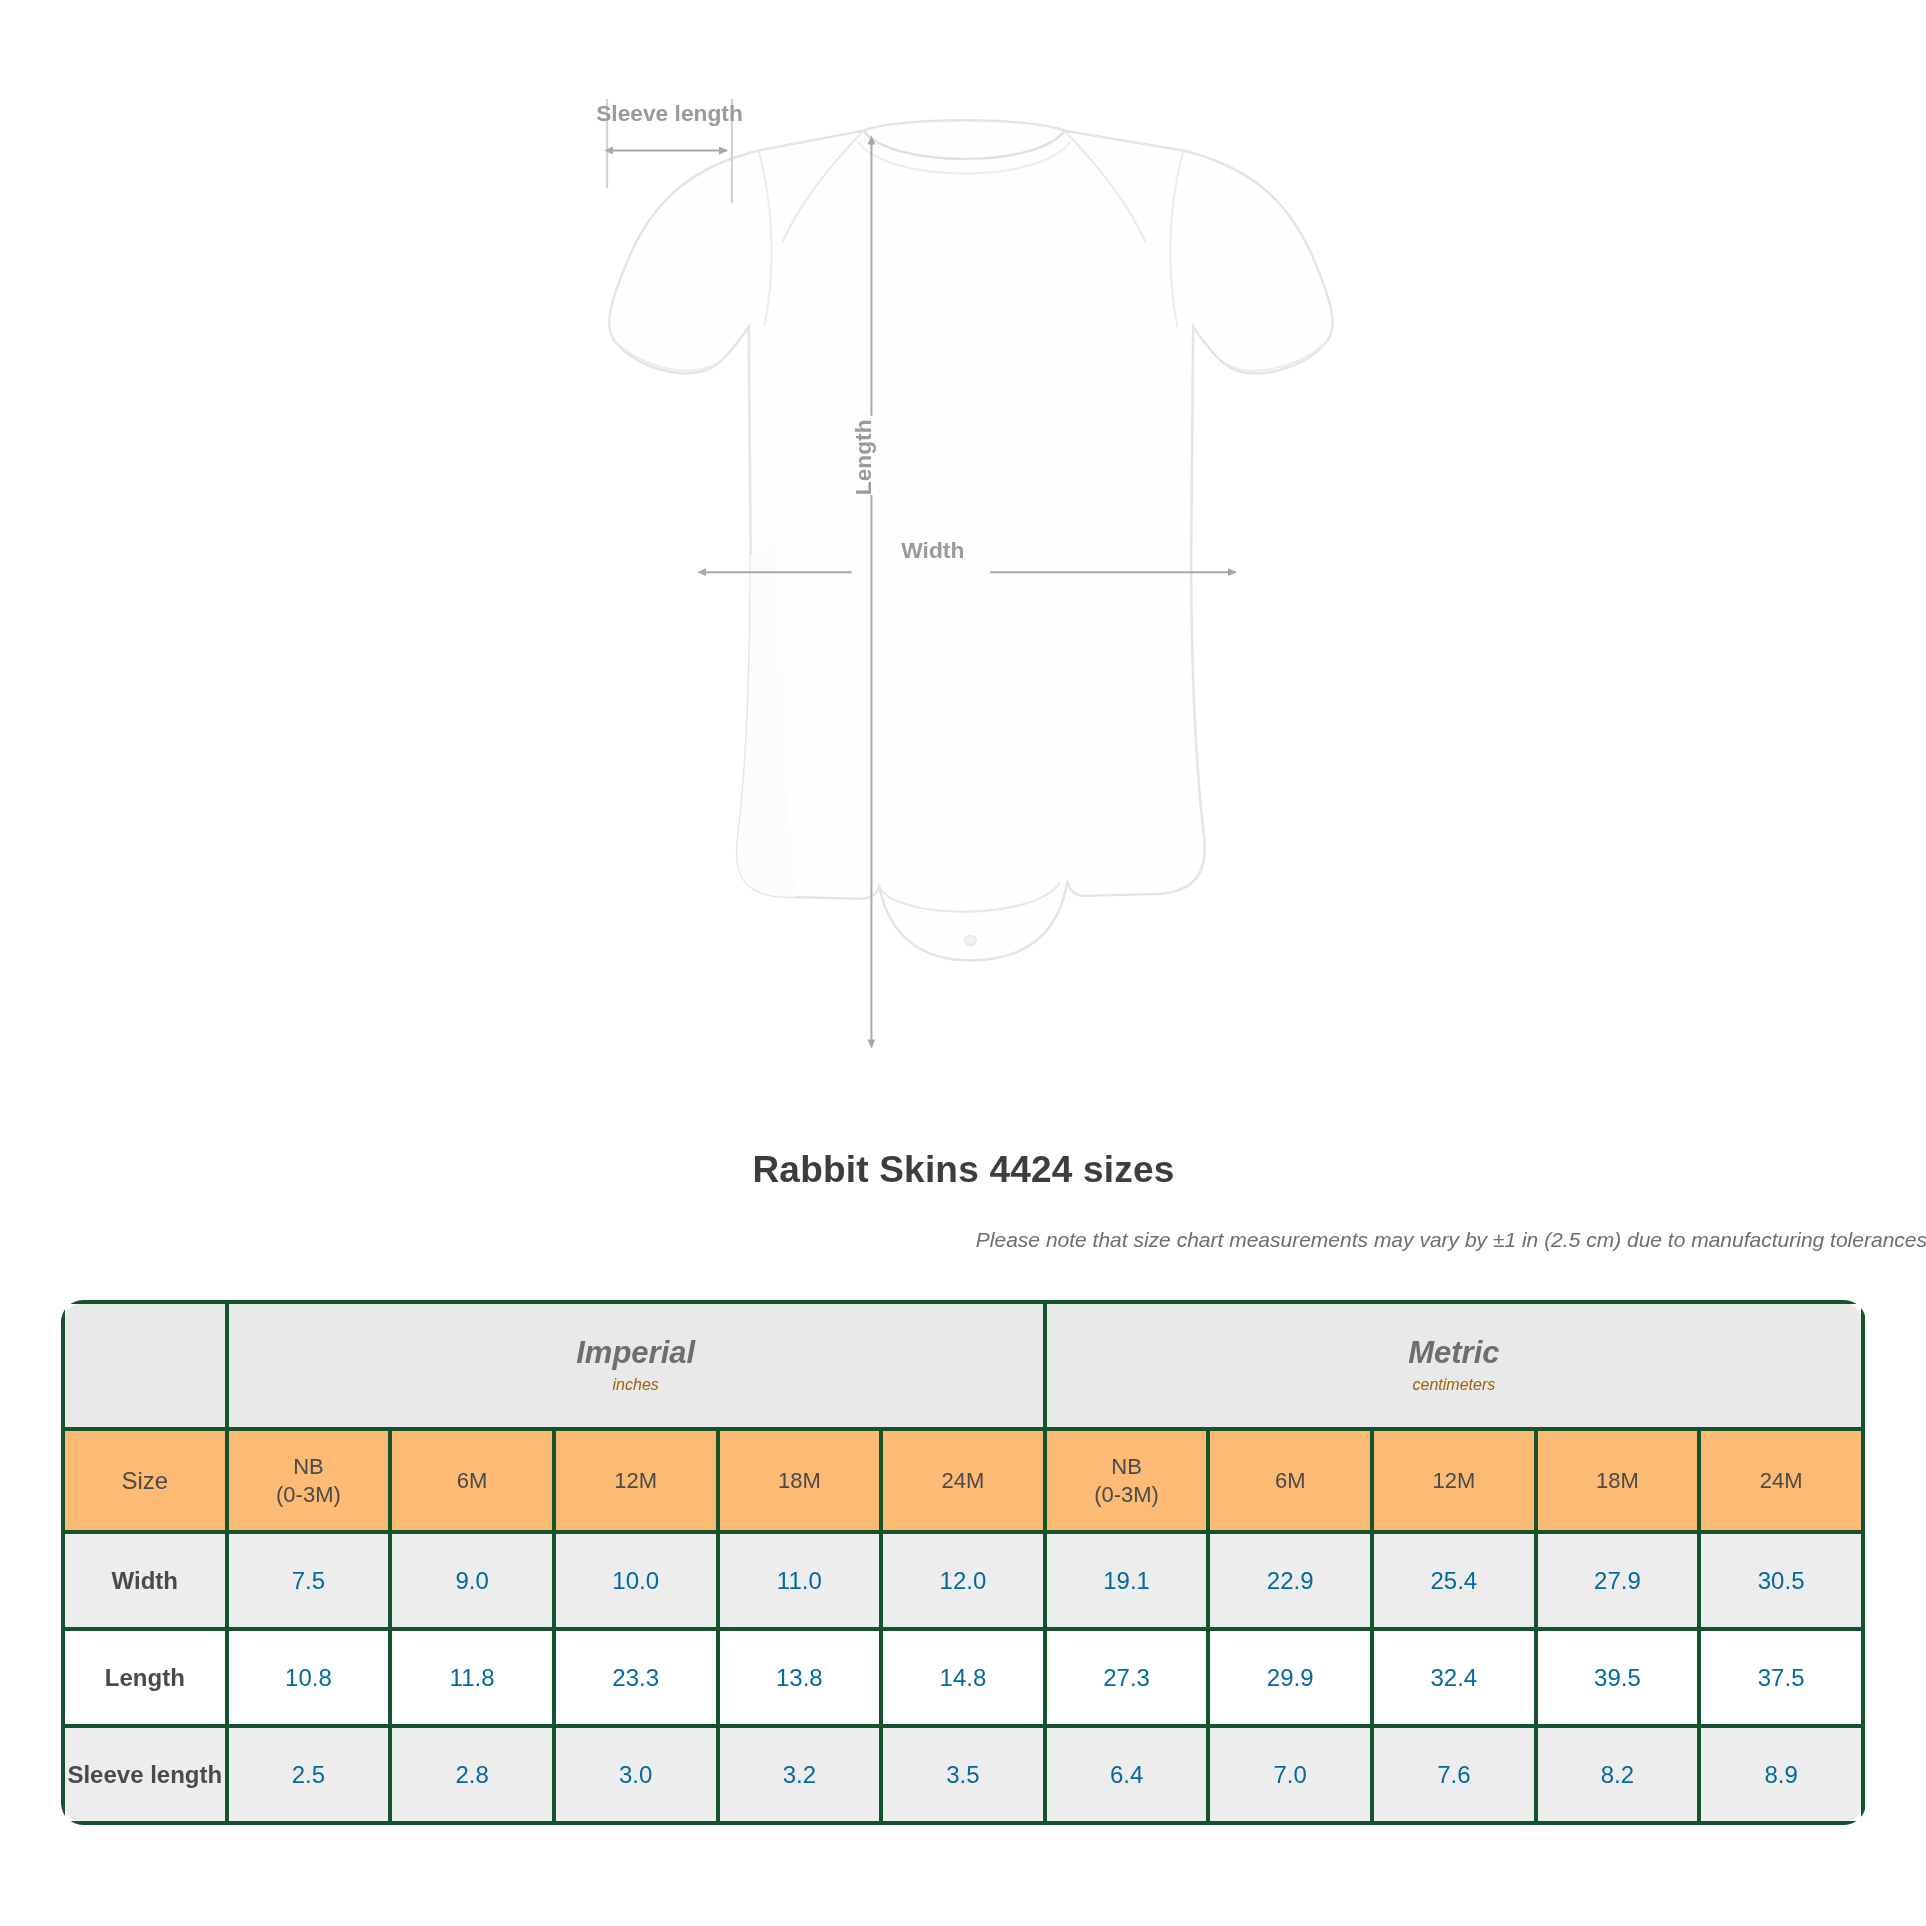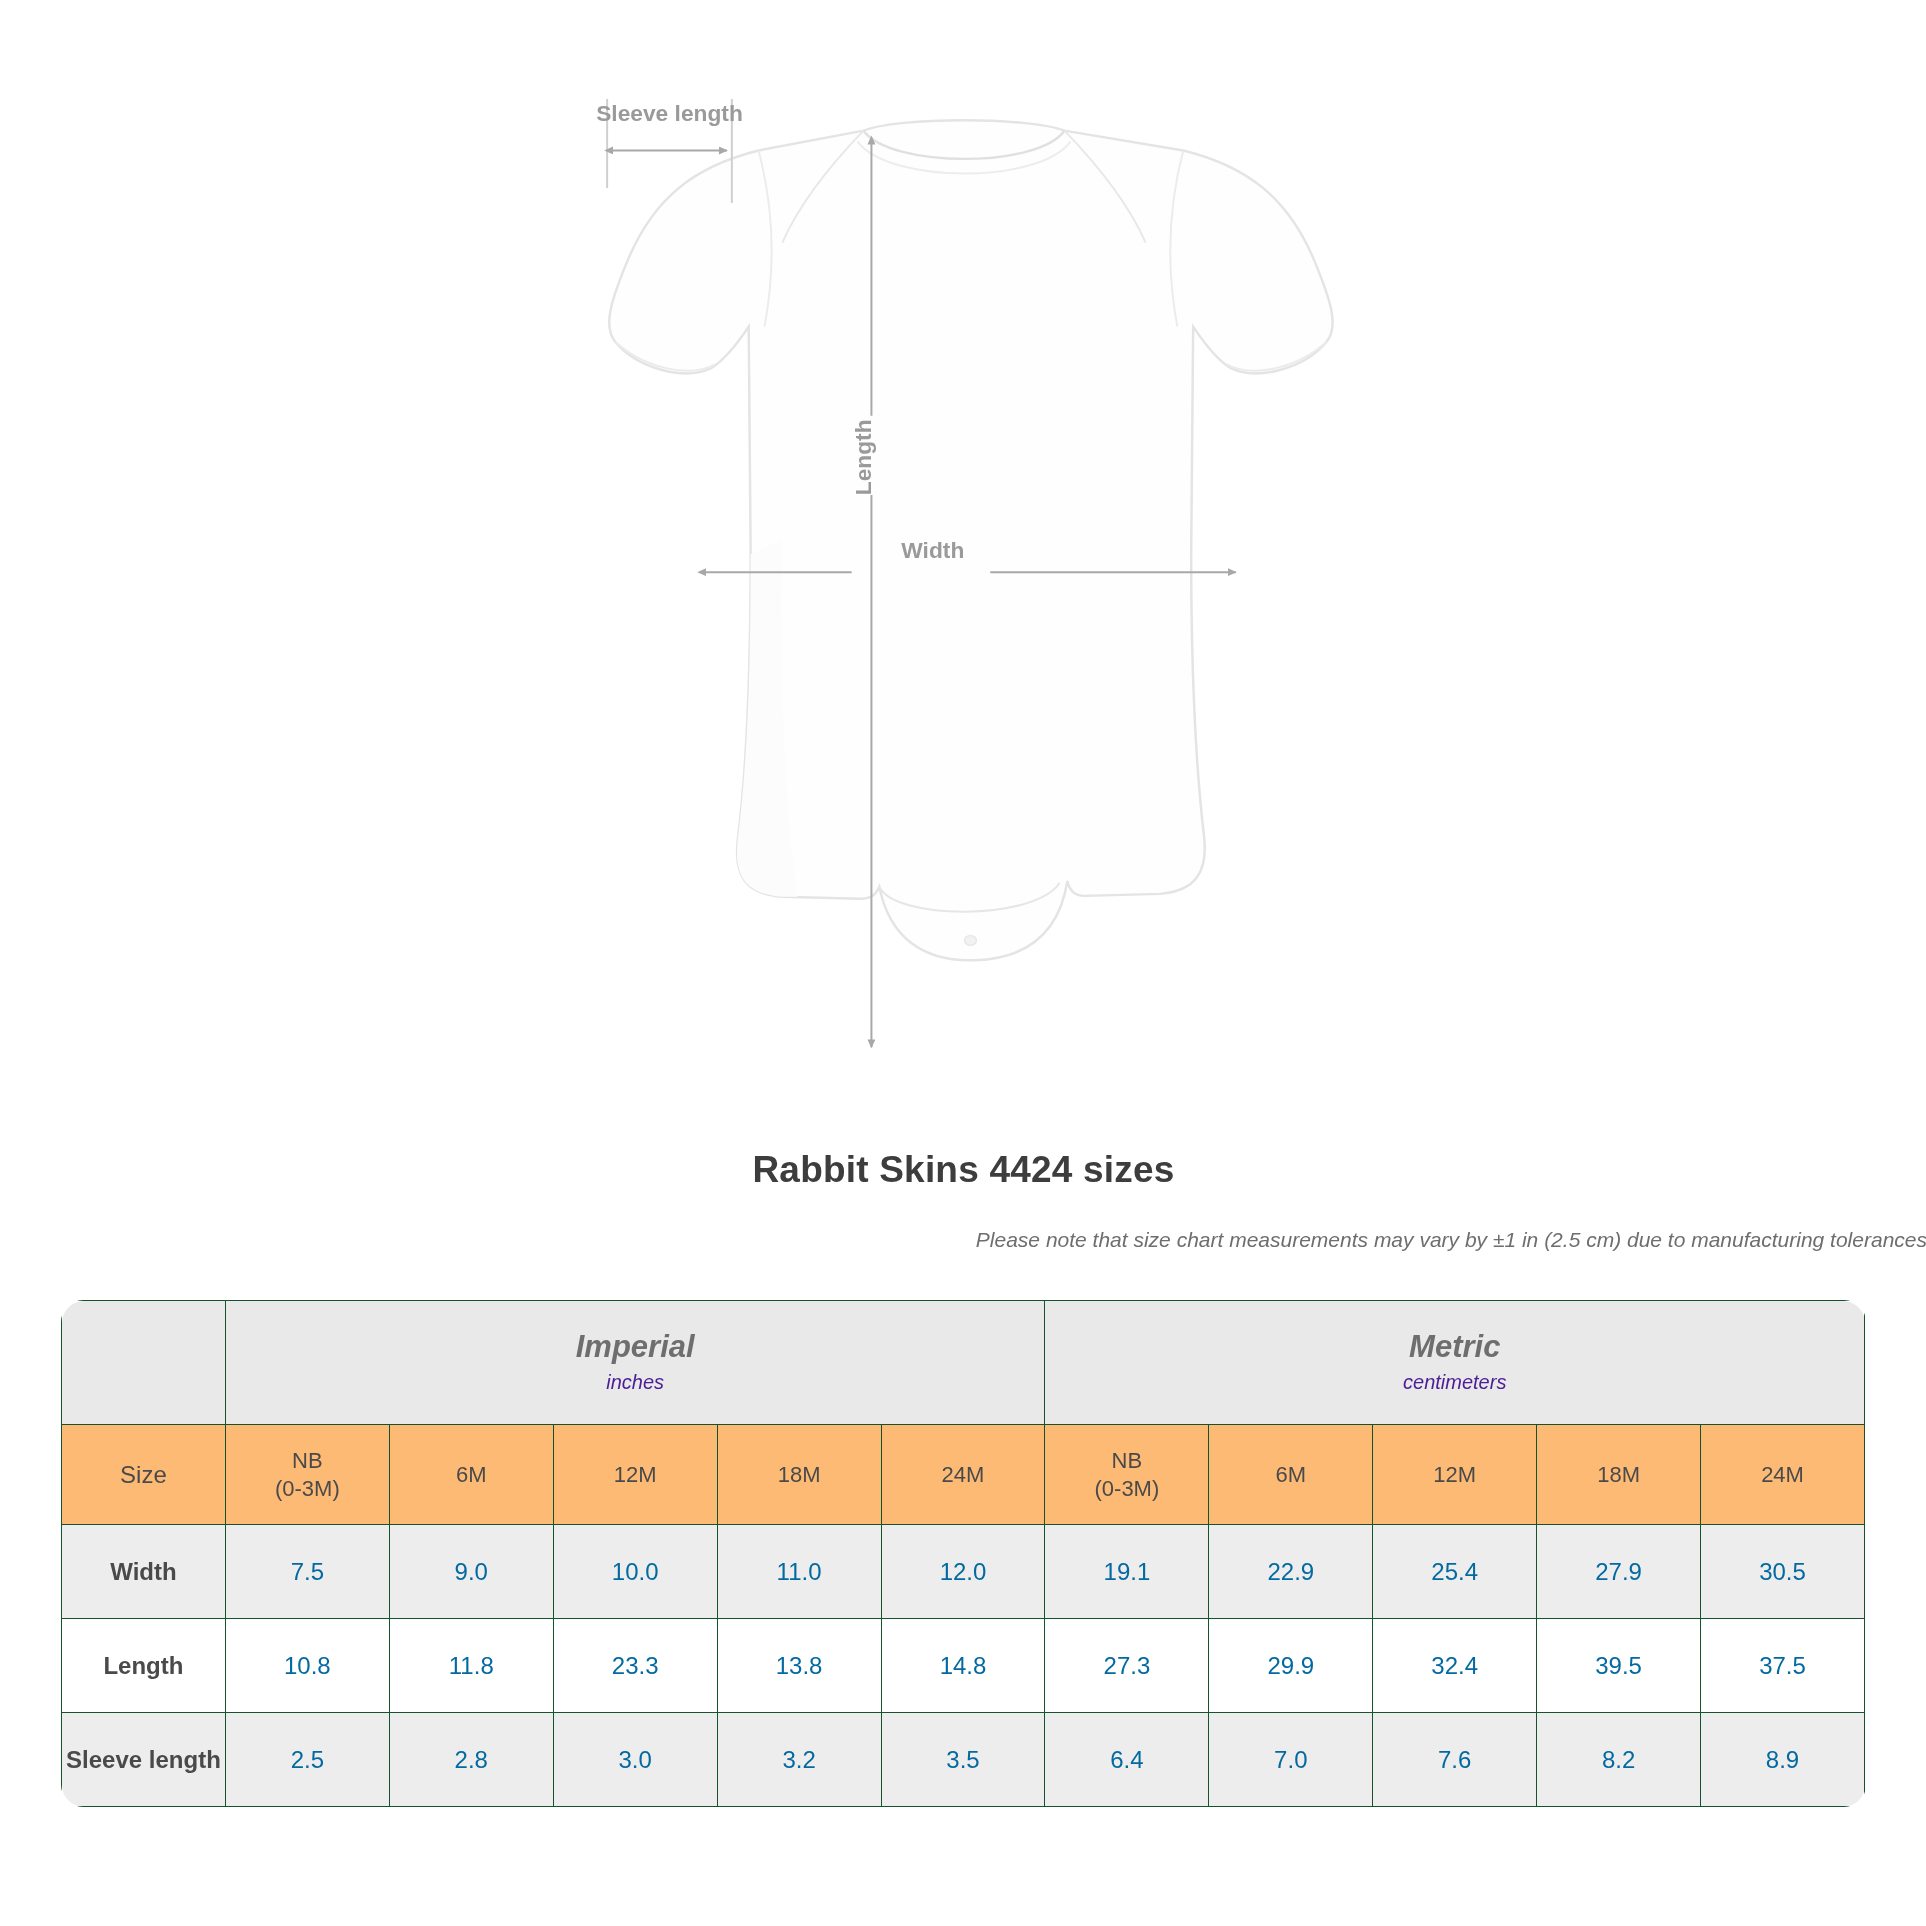--- a/index.html
+++ b/index.html
@@ -56,39 +56,39 @@
     margin: 48px 61px 0 61px;
     border-radius: 22px;
     overflow: hidden;
   }
   table.size-table {
     width: 1804px;
     border-collapse: collapse;
     table-layout: fixed;
   }
   table.size-table td, table.size-table th {
-    border: 1px solid #14532d;
+    border: 4px solid #14532d;
     text-align: center;
     vertical-align: middle;
   }
   .unit-head {
     background: #e9e9e9;
     height: 121px;
   }
   .unit-head .unit-name {
     font-size: 31px;
     font-style: italic;
     font-weight: bold;
     color: #6e6e6e;
     line-height: 1.25;
   }
   .unit-head .unit-sub {
-    font-size: 20px;
+    font-size: 16px;
     font-style: italic;
-    color: #4c1d95;
+    color: #a16207;
     line-height: 1.5;
   }
   .corner-cell {
     background: #e9e9e9;
   }
 
   tr.header-row td {
     background: #fdba74;
     height: 97px;
     font-size: 22px;

